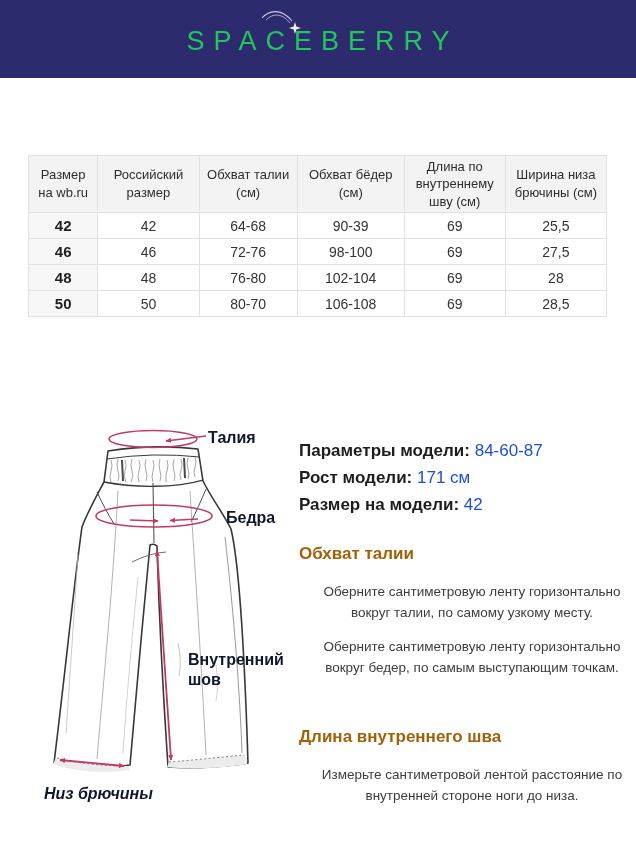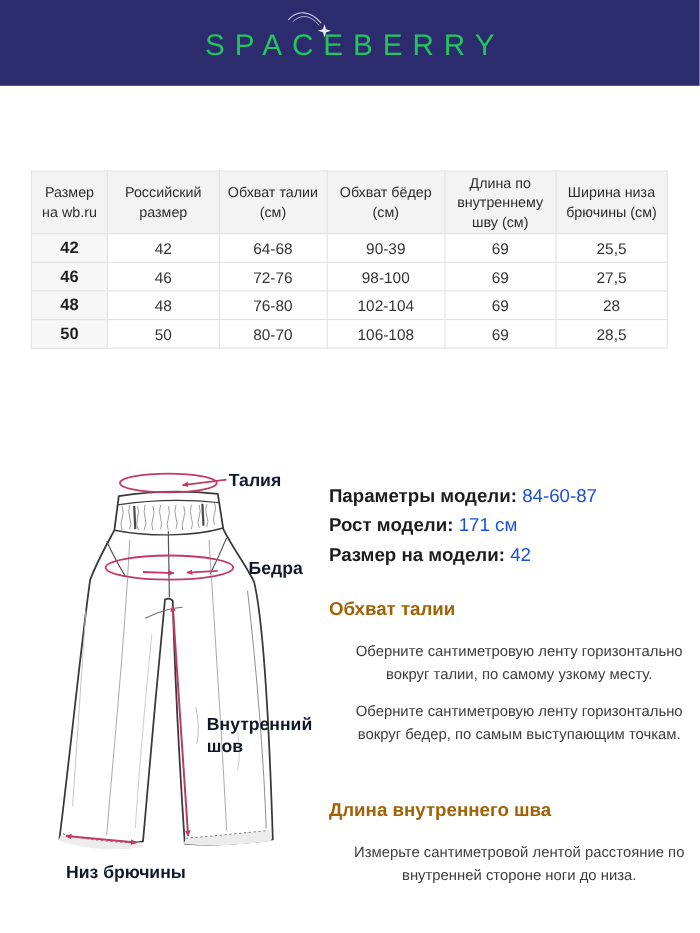--- a/index.html
+++ b/index.html
@@ -45,21 +45,21 @@
   .diagram { position:absolute; left:20px; top:415px; width:280px; height:400px; }
   .diagram svg { position:absolute; left:0; top:0; }
   .dlabel {
     position:absolute; font-weight:700; font-size:16px; color:#0f172a; line-height:20px;
     white-space:nowrap;
   }
   .dlabel.wrap { white-space:normal; }
   .lab-waist  { left:188px; top:13px; }
   .lab-hips   { left:206px; top:93px; }
   .lab-inseam { left:168px; top:219px; width:100px;margin-top:16px; }
-  .lab-hem    { left:40px;  top:369px; }
+  .lab-hem    { left:24px;  top:369px;font-style:italic; }
 
   
   .model-info { position:absolute; left:299px; top:437px; width:330px; }
   .model-line { font-size:17px; line-height:27px; color:#1d1d1d; }
   .model-line .lbl { font-weight:700; }
   .model-line .val { font-weight:400; color:#1d4ed8; }
 
   .msection { position:absolute; left:299px; width:322px; }
   .msection.s1 { top:544px; }
   .msection.s2 { top:619px; }

